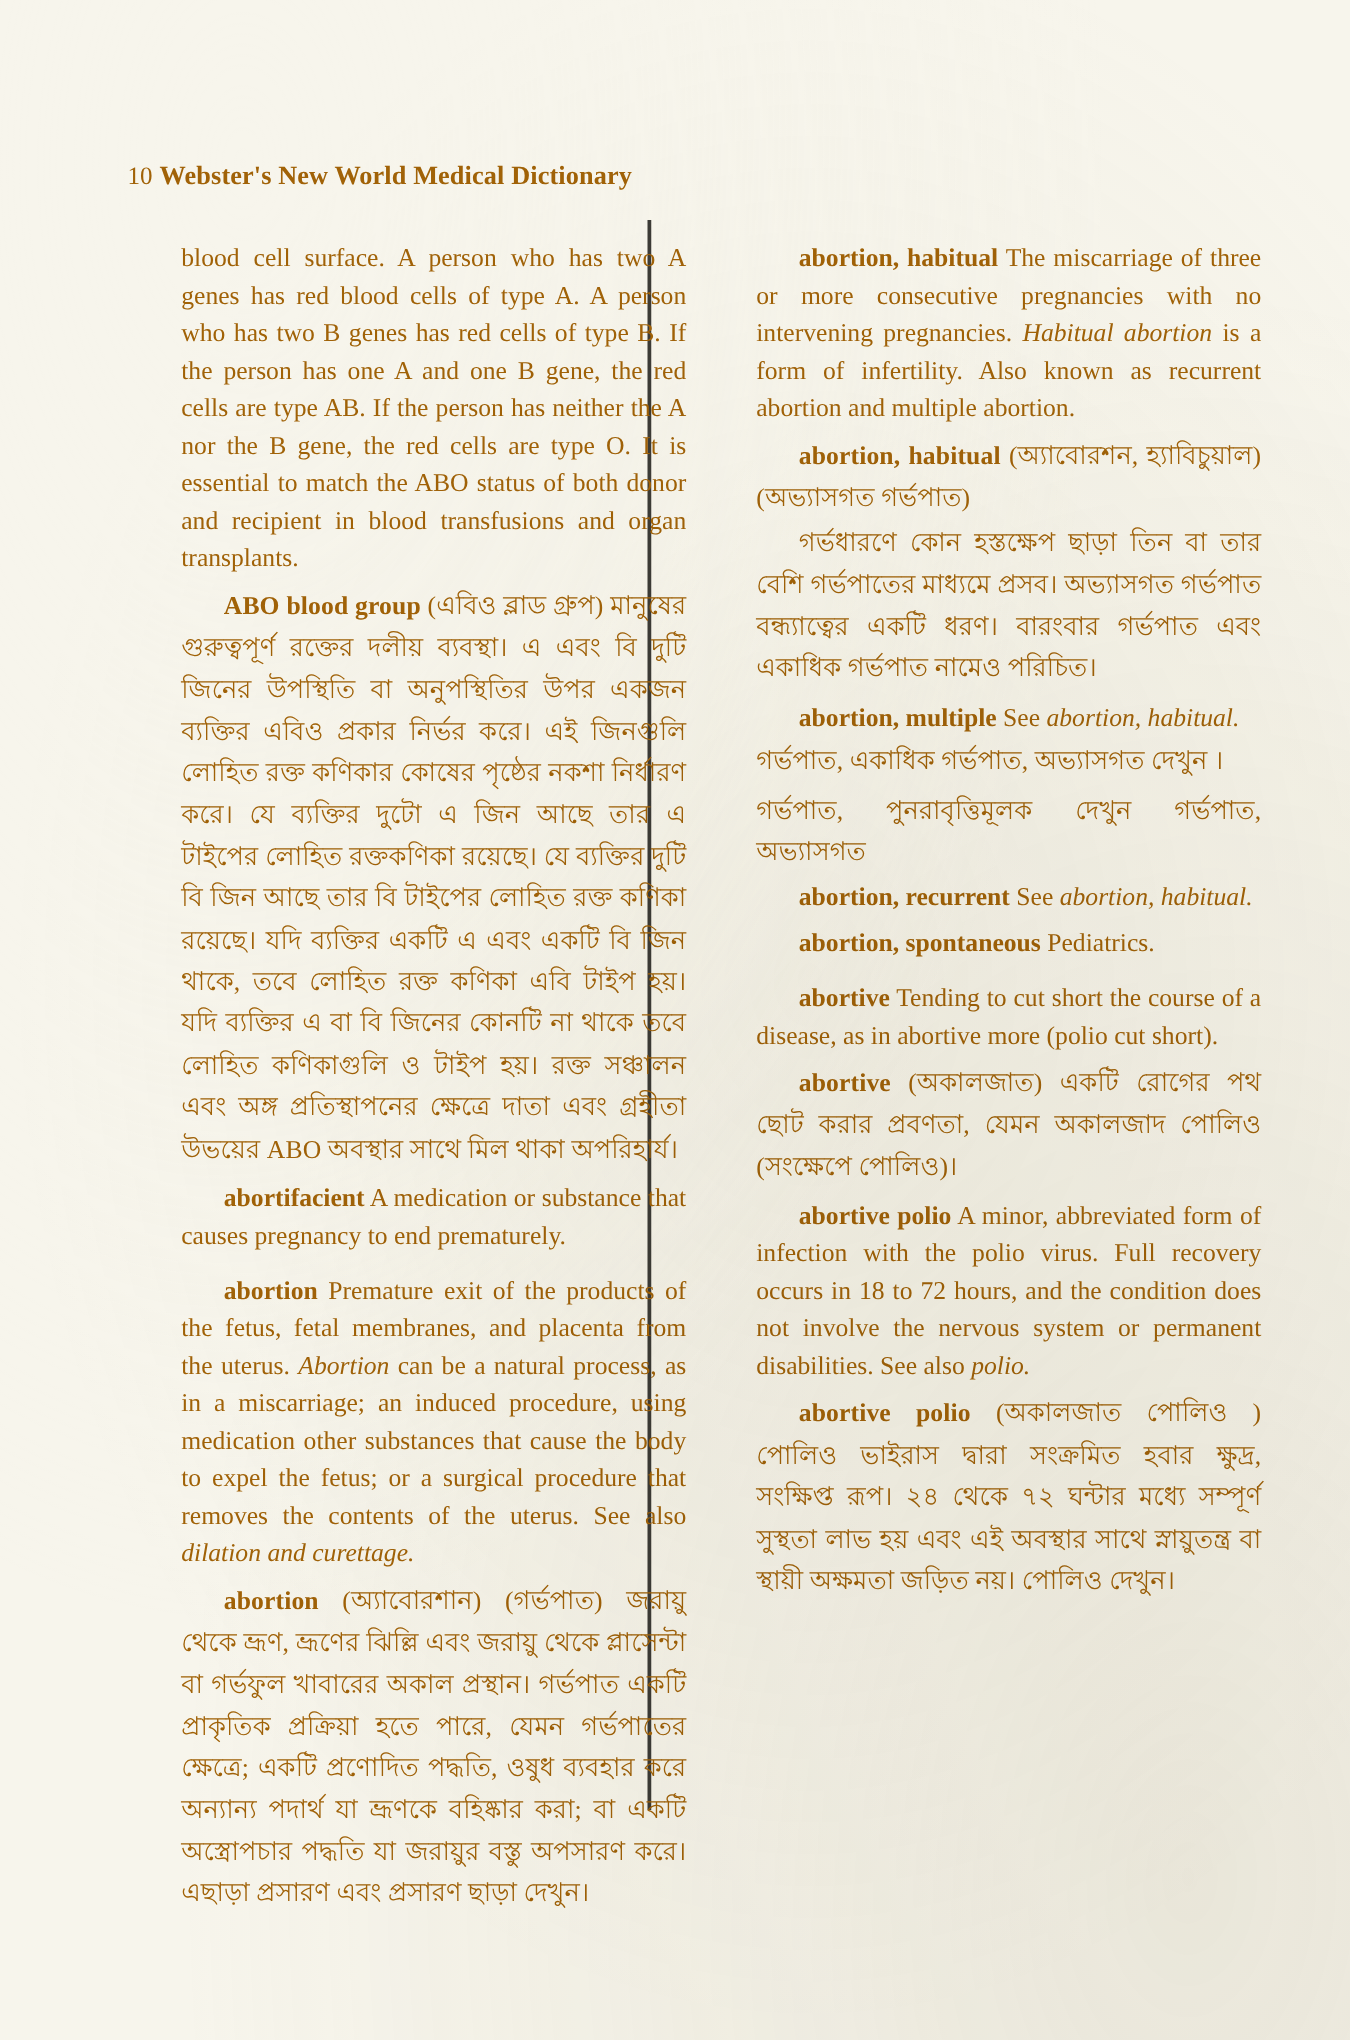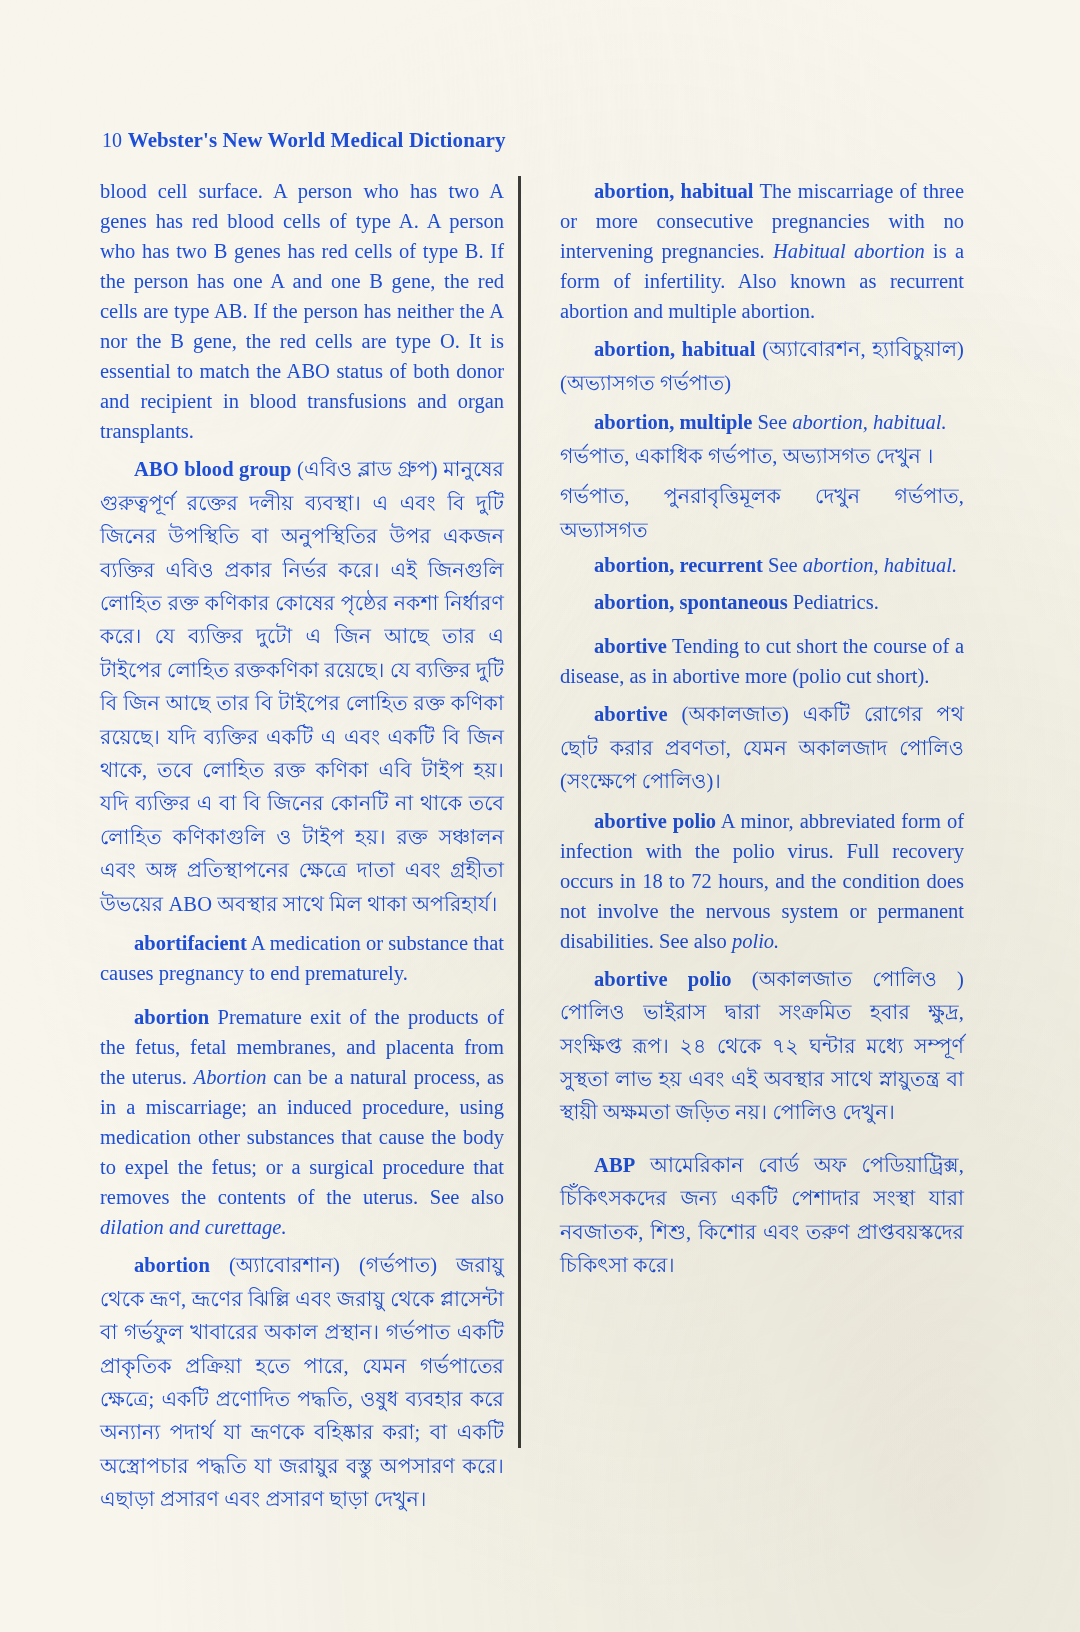--- a/index.html
+++ b/index.html
@@ -8,21 +8,21 @@
     background: #e8e6dc;
   }
   .page {
     position: relative;
     width: 1080px;
     height: 1632px;
     background: #f7f5ec;
     overflow: hidden;
     box-sizing: border-box;
     font-family: "Liberation Serif", "DejaVu Serif", serif;
-    color: #1d4ed8;
+    color: #a16207;
   }
   
   .page::after {
     content: "";
     position: absolute;
     inset: 0;
     pointer-events: none;
     background:
       radial-gradient(ellipse at 18% 8%, rgba(255,255,255,0.55), rgba(255,255,255,0) 55%),
       radial-gradient(ellipse at 88% 92%, rgba(175,168,140,0.20), rgba(255,255,255,0) 60%),
@@ -52,22 +52,23 @@
 
   .columns {
     position: absolute;
     left: 100px;
     top: 176px;
     width: 864px;
     height: 1290px;
   }
   .col {
     position: absolute;
-    top: 0;
+    top: 16px;
     width: 404px;
+    margin-left: 45px;
   }
   .col-left  { left: 0; }
   .col-right { left: 460px; }
 
   .divider {
     position: absolute;
     left: 418px;
     top: 0px;
     width: 3px;
     height: 1272px;
@@ -162,20 +163,23 @@
         <span class="hw">abortion, habitual</span>
         <span>The miscarriage of three or more consecutive pregnancies with no intervening pregnancies. </span><span class="it">Habitual abortion</span><span> is a form of infertility. Also known as recurrent abortion and multiple abortion.</span>
       </p>
 
       <div class="gap-sm"></div>
 
       <p class="para bn indent">
         <span class="hw">abortion, habitual</span>
         <span>(অ্যাবোরশন, হ্যাবিচুয়াল) (অভ্যাসগত গর্ভপাত)</span>
       </p>
+      <p class="para bn indent">
+        <span>গর্ভধারণে কোন হস্তক্ষেপ ছাড়া তিন বা তার বেশি গর্ভপাতের মাধ্যমে প্রসব। অভ্যাসগত গর্ভপাত বন্ধ্যাত্বের একটি ধরণ। বারংবার গর্ভপাত এবং একাধিক গর্ভপাত নামেও পরিচিত।</span>
+      </p>
 
       <div class="gap-sm"></div>
 
       <p class="para indent">
         <span class="hw">abortion, multiple</span>
         <span>See </span><span class="it">abortion, habitual.</span>
       </p>
       <p class="para bn noindent">
         <span>গর্ভপাত, একাধিক  গর্ভপাত, অভ্যাসগত দেখুন ।</span>
       </p>
@@ -228,20 +232,16 @@
         <span class="hw">abortive polio</span>
         <span>(অকালজাত পোলিও )</span>
         <span>পোলিও ভাইরাস দ্বারা সংক্রমিত হবার ক্ষুদ্র, সংক্ষিপ্ত রূপ। ২৪ থেকে ৭২ ঘন্টার মধ্যে সম্পূর্ণ সুস্থতা লাভ হয় এবং এই অবস্থার সাথে স্নায়ুতন্ত্র বা স্থায়ী অক্ষমতা জড়িত নয়। পোলিও দেখুন।</span>
       </p>
 
       <div class="gap-md"></div>
 
 
       <div class="gap-sm"></div>
 
-      <p class="para bn indent">
-        <span class="hw">ABP</span>
-        <span>আমেরিকান বোর্ড অফ পেডিয়াট্রিক্স, চিঁকিৎসকদের জন্য একটি পেশাদার সংস্থা যারা নবজাতক, শিশু, কিশোর এবং তরুণ প্রাপ্তবয়স্কদের চিকিৎসা করে।</span>
-      </p>
 
     </div>
   </div>
 </div>
 
 </body></html>

